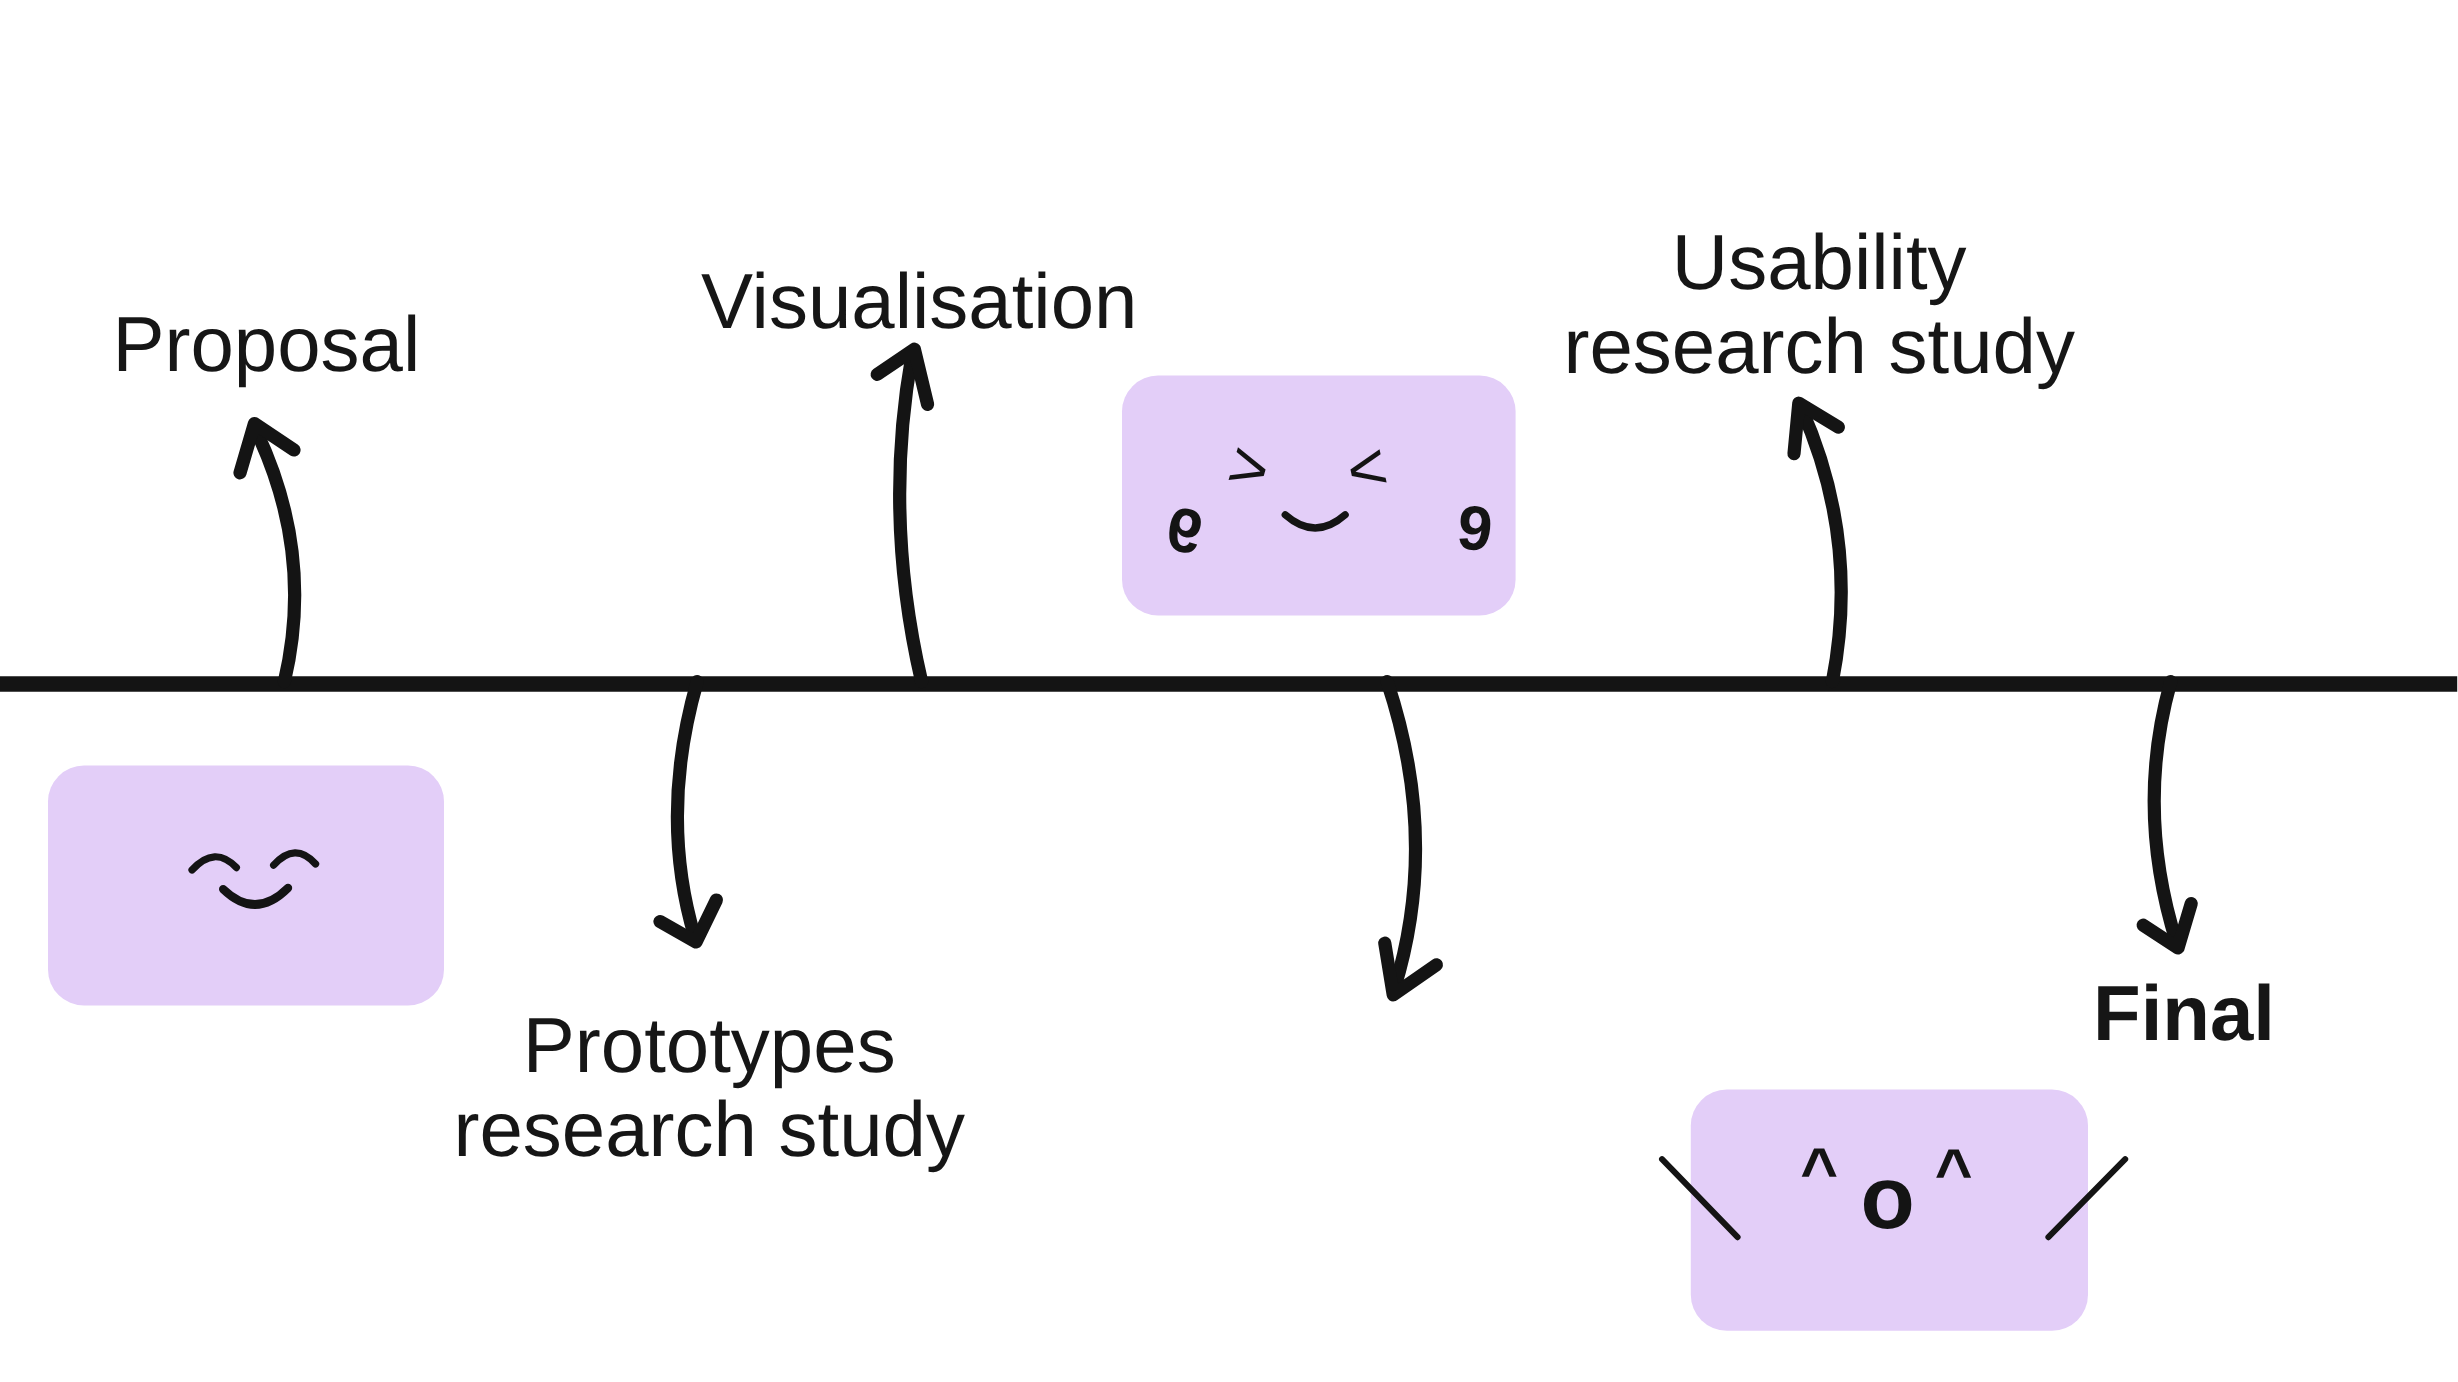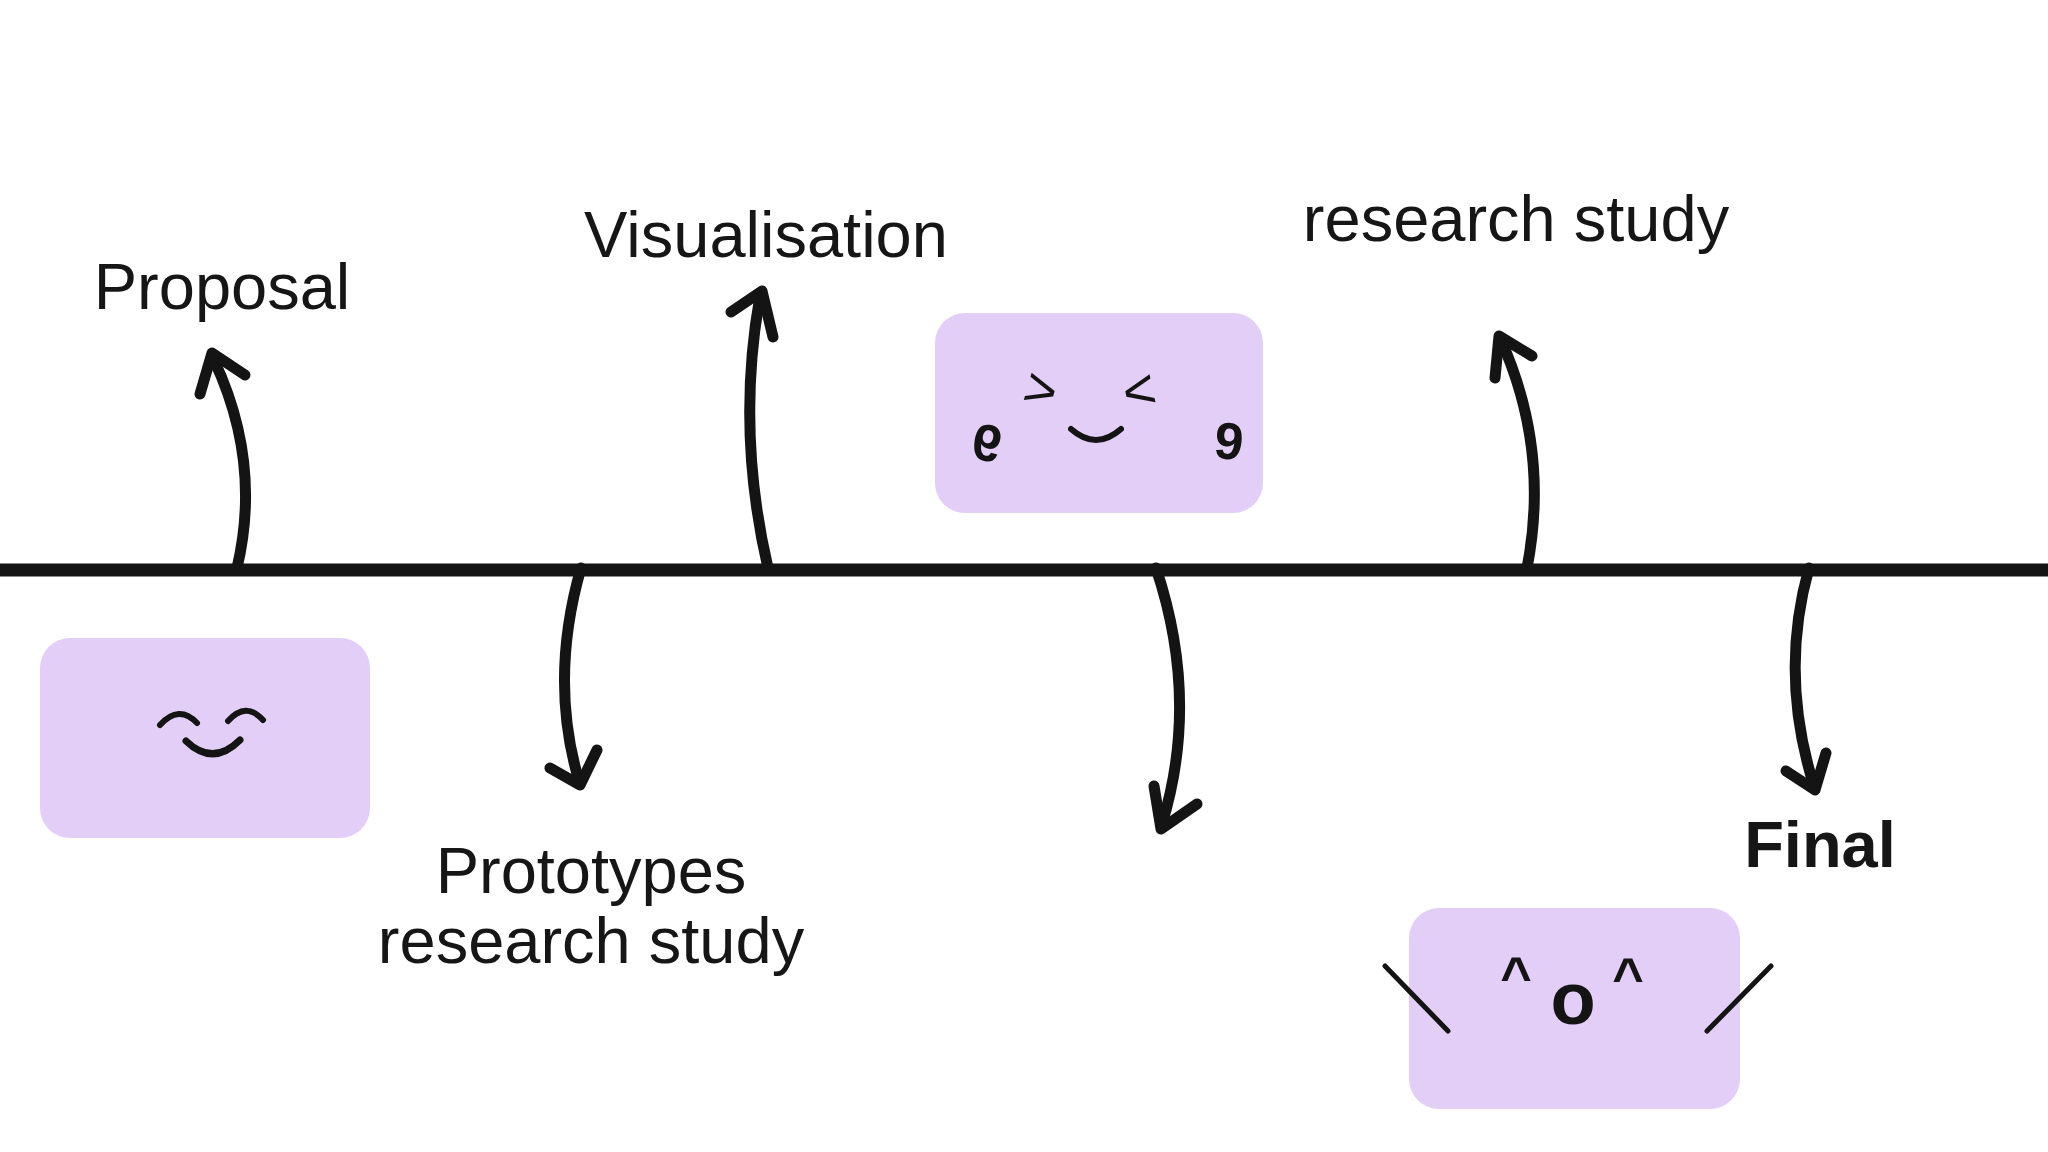--- a/index.html
+++ b/index.html
@@ -98,22 +98,23 @@
 
     <path d="M 1071 429 Q 1096 451 1121 429" stroke-width="6"></path>
 
     <g>
       <path d="M 1385 966 L 1448 1031" stroke-width="5"></path>
       <path d="M 1707 1031 L 1771 966" stroke-width="5"></path>
     </g>
   </svg>
 
   <div class="label" style="left:222px;top:252px;">Proposal</div>
-  <div class="label" style="left:766px;top:200px;text-align:right;">Visualisation</div>
+  <div class="label" style="left:766px;top:216px;text-align:right;">Visualisation</div>
   <div class="label" style="left:1516px;top:184px;">
+    <div>Usability</div>
     <div>research study</div>
   </div>
 
   <div class="label" style="left:591px;top:836px;">
     <div>Prototypes</div>
     <div>research study</div>
   </div>
   <div class="label" style="left:1820px;top:810px;font-weight:bold;">Final</div>
 
 </div>

